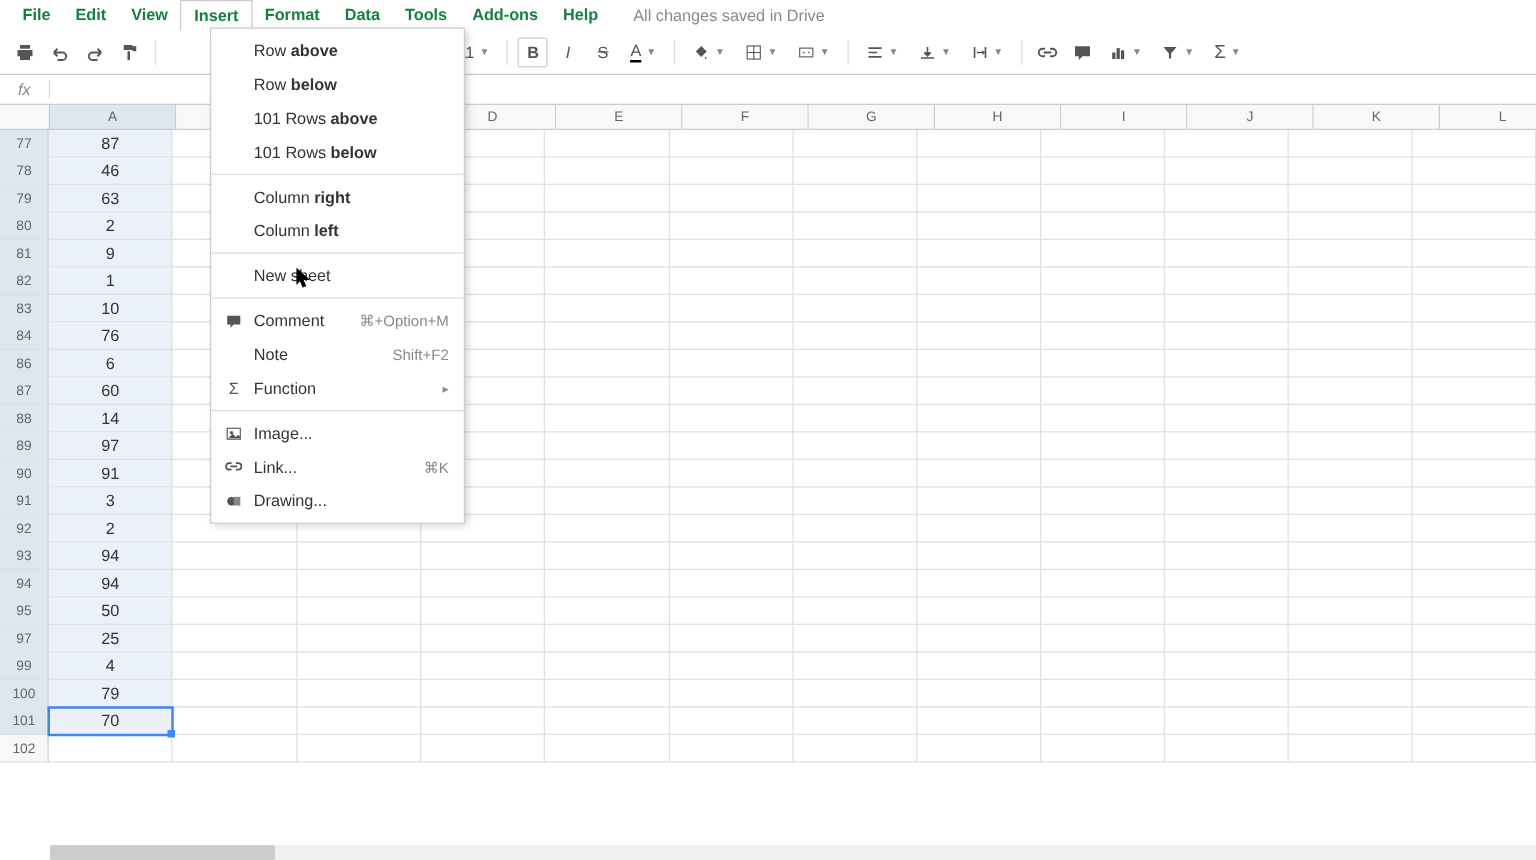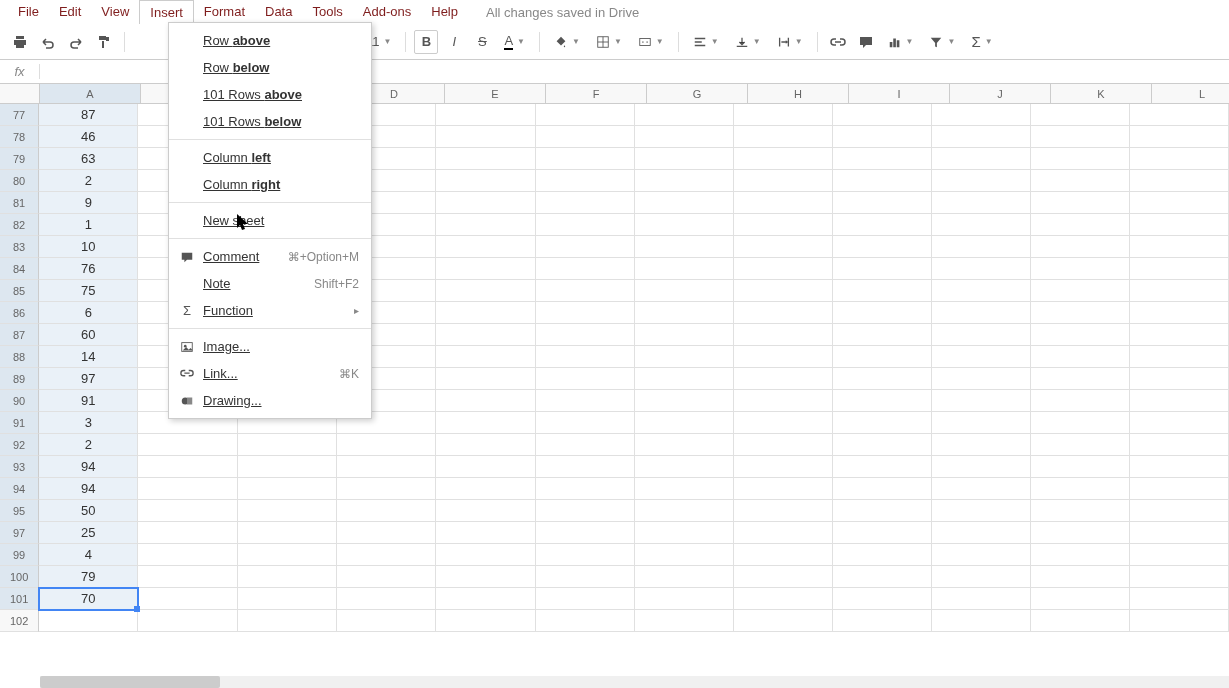--- a/index.html
+++ b/index.html
@@ -1,18 +1,18 @@
 <!DOCTYPE html>
 <html><head>
 <meta charset="utf-8">
 <style>
 * { margin: 0; padding: 0; box-sizing: border-box; }
 body { font-family: Arial, sans-serif; font-size: 13px; color: #333; background: #fff; overflow: hidden; width: 1229px; height: 688px; position: relative; }
 .menubar { display: flex; align-items: center; height: 24px; padding: 0 8px; gap: 2px; }
-.menubar-item { padding: 4px 10px; cursor: pointer; color: #7f1d1d; }
+.menubar-item { padding: 4px 10px; cursor: pointer; color: #15803d; font-weight: bold; }
 .menubar-item.active { background: #fff; border: 1px solid #ccc; border-bottom: none; }
 .status-text { color: #888; margin-left: 16px; }
 .toolbar { display: flex; align-items: center; height: 36px; padding: 0 8px; gap: 4px; border-bottom: 1px solid #ccc; }
 .tool-btn { width: 24px; height: 24px; display: flex; align-items: center; justify-content: center; cursor: pointer; color: #555; }
 .tool-sep { width: 1px; height: 20px; background: #ddd; margin: 0 4px; }
 .tool-dropdown { display: flex; align-items: center; padding: 0 6px; height: 24px; cursor: pointer; color: #555; gap: 4px; }
 .caret { font-size: 8px; color: #888; }
 .formulabar { display: flex; align-items: center; height: 24px; border-bottom: 1px solid #ccc; }
 .fx-label { width: 40px; text-align: center; font-style: italic; color: #888; border-right: 1px solid #ddd; }
 .fx-input { flex: 1; padding: 0 8px; font-family: 'Courier New', monospace; font-size: 13px; }
@@ -25,21 +25,21 @@
 .row { display: flex; height: 22px; }
 .row-header { width: 40px; text-align: center; font-size: 11px; color: #666; line-height: 22px; background: #f8f8f8; border-right: 1px solid #ccc; border-bottom: 1px solid #e0e0e0; }
 .row-header.selrow { background: #dde7f0; }
 .cell { border-right: 1px solid #e0e0e0; border-bottom: 1px solid #e0e0e0; text-align: center; line-height: 22px; font-size: 13px; }
 .cell.selcol { background: #eaf1f8; }
 .cell.active { outline: 2px solid #4285f4; outline-offset: -1px; position: relative; }
 .cell.active::after { content: ''; position: absolute; right: -3px; bottom: -3px; width: 6px; height: 6px; background: #4285f4; }
 .dropdown-menu { position: absolute; left: 168px; top: 22px; width: 204px; background: #fff; border: 1px solid #ccc; box-shadow: 2px 2px 6px rgba(0,0,0,0.2); z-index: 100; padding: 4px 0; }
 .menu-item { display: flex; align-items: center; height: 27px; padding: 0 12px 0 8px; cursor: pointer; font-size: 13px; color: #333; }
 .menu-icon { width: 20px; height: 16px; display: flex; align-items: center; justify-content: center; margin-right: 6px; color: #555; }
-.menu-label { flex: 1; text-decoration: underline; }
+.menu-label { flex: 1; }
 .menu-shortcut { color: #888; font-size: 12px; }
 .menu-sep { height: 1px; background: #e0e0e0; margin: 4px 0; }
 .menu-arrow { color: #888; font-size: 10px; }
 .hscroll { position: absolute; left: 40px; right: 0; bottom: 0; height: 12px; background: #f0f0f0; }
 .hscroll-thumb { height: 100%; width: 180px; background: #ccc; border-radius: 2px; }
 .cursor-pointer { position: absolute; left: 237px; top: 214px; z-index: 200; font-size: 14px; pointer-events: none; }
 svg { display: block; }
 </style>
 </head>
 <body>
@@ -309,35 +309,20 @@
         <div class="cell" style="width: 101px;"></div>
         <div class="cell" style="width: 101px;"></div>
         <div class="cell" style="width: 101px;"></div>
         <div class="cell" style="width: 101px;"></div>
         <div class="cell" style="width: 101px;"></div>
         <div class="cell" style="width: 101px;"></div>
         <div class="cell" style="width: 101px;"></div>
         <div class="cell" style="width: 101px;"></div>
       </div>
       <div class="row">
-        <div class="row-header selrow">85</div>
-        <div class="cell selcol" style="width: 101px;">75</div>
-        <div class="cell" style="width: 102px;"></div>
-        <div class="cell" style="width: 101px;"></div>
-        <div class="cell" style="width: 101px;"></div>
-        <div class="cell" style="width: 101px;"></div>
-        <div class="cell" style="width: 101px;"></div>
-        <div class="cell" style="width: 101px;"></div>
-        <div class="cell" style="width: 101px;"></div>
-        <div class="cell" style="width: 101px;"></div>
-        <div class="cell" style="width: 101px;"></div>
-        <div class="cell" style="width: 101px;"></div>
-        <div class="cell" style="width: 101px;"></div>
-      </div>
-      <div class="row">
         <div class="row-header selrow">86</div>
         <div class="cell selcol" style="width: 101px;">6</div>
         <div class="cell" style="width: 102px;"></div>
         <div class="cell" style="width: 101px;"></div>
         <div class="cell" style="width: 101px;"></div>
         <div class="cell" style="width: 101px;"></div>
         <div class="cell" style="width: 101px;"></div>
         <div class="cell" style="width: 101px;"></div>
         <div class="cell" style="width: 101px;"></div>
         <div class="cell" style="width: 101px;"></div>
@@ -575,25 +560,25 @@
       <span class="menu-icon"></span>
       <span class="menu-label"><span>101 Rows </span><b>above</b></span>
     </div>
   <div class="menu-item">
       <span class="menu-icon"></span>
       <span class="menu-label"><span>101 Rows </span><b>below</b></span>
     </div>
   <div class="menu-sep"></div>
   <div class="menu-item">
       <span class="menu-icon"></span>
+      <span class="menu-label"><span>Column </span><b>right</b></span>
+    </div>
+  <div class="menu-item">
+      <span class="menu-icon"></span>
       <span class="menu-label"><span>Column </span><b>left</b></span>
-    </div>
-  <div class="menu-item">
-      <span class="menu-icon"></span>
-      <span class="menu-label"><span>Column </span><b>right</b></span>
     </div>
   <div class="menu-sep"></div>
   <div class="menu-item">
       <span class="menu-icon"></span>
       <span class="menu-label">New sheet</span>
     </div>
   <div class="menu-sep"></div>
   <div class="menu-item">
       <span class="menu-icon">
         <svg width="14" height="14" viewBox="0 0 16 16">

